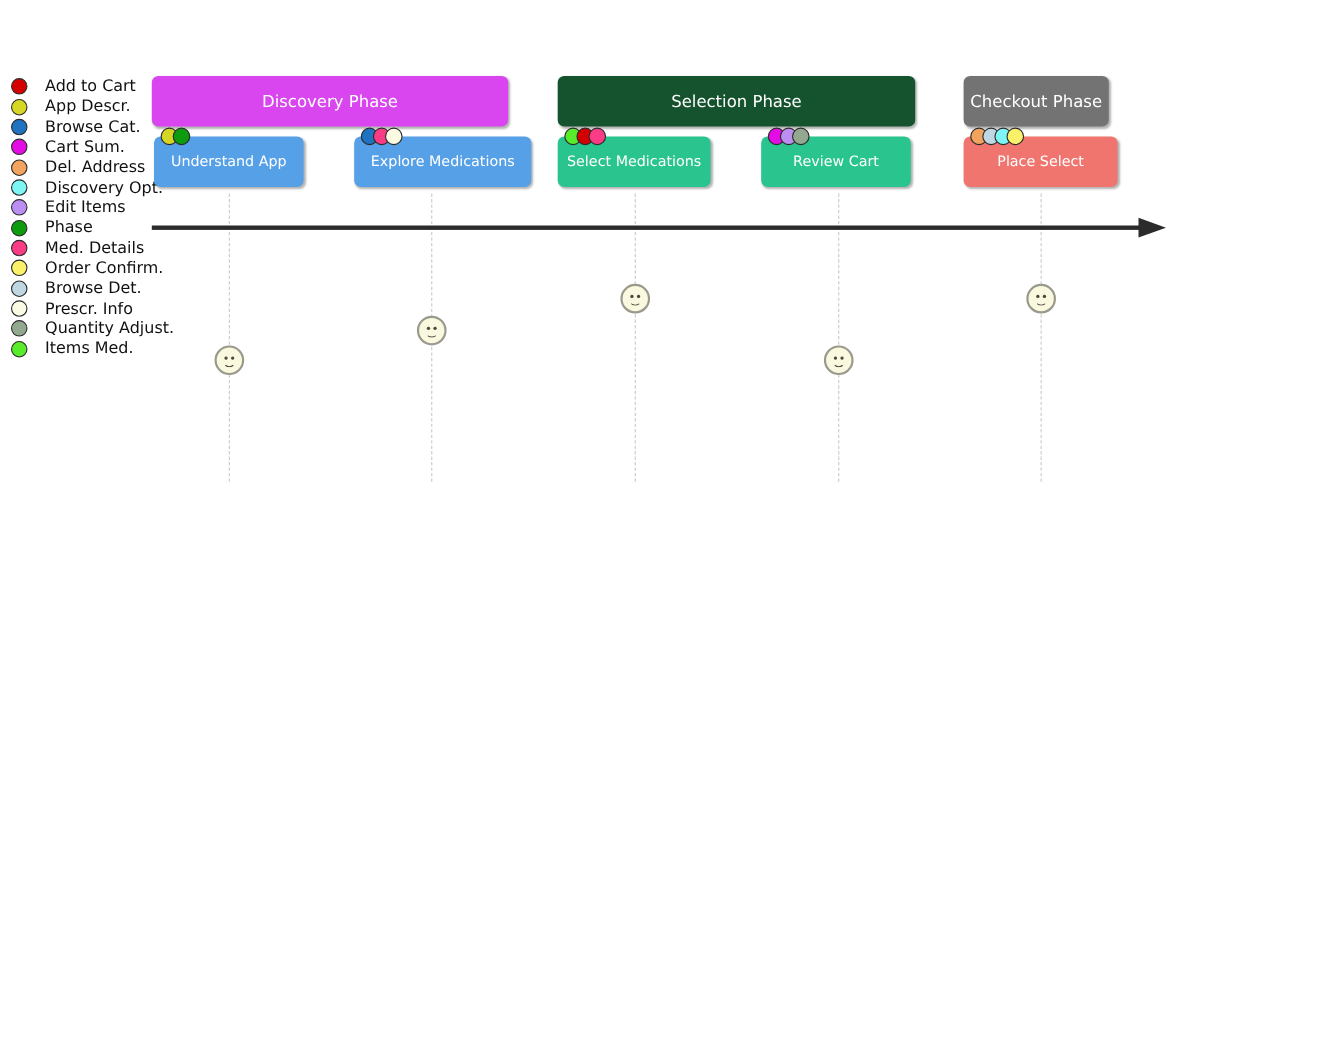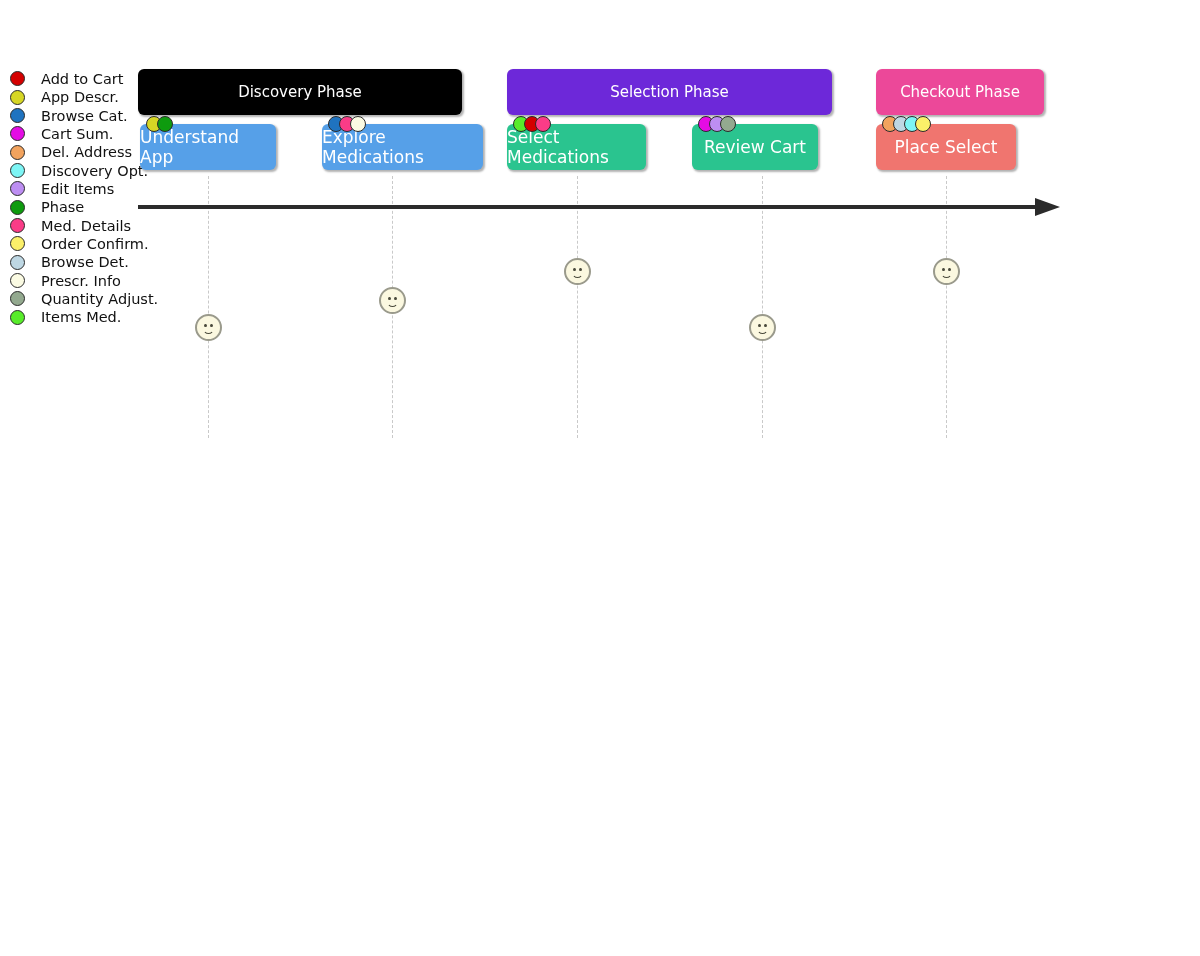--- a/index.html
+++ b/index.html
@@ -66,21 +66,21 @@
 
   
   .activity-box {
     position: absolute;
     border-radius: 6px;
     box-sizing: border-box;
     display: flex;
     align-items: center;
     justify-content: center;
     color: #ffffff;
-    font-size: 17px;
+    font-size: 13px;
     box-shadow: 1.5px 1.5px 2px rgba(0,0,0,0.30);
   }
 
   
   .dot-cluster {
     position: absolute;
     height: 16px;
   }
   .cluster-dot {
     position: absolute;
@@ -213,27 +213,27 @@
         <div class="legend-swatch" style="background: rgb(147, 169, 143);"></div>
         <div class="legend-label">Quantity Adjust.</div>
       </div>
       <div class="legend-row">
         <div class="legend-swatch" style="background: rgb(88, 236, 42);"></div>
         <div class="legend-label">Items Med.</div>
       </div>
     </div>
 
   <div id="phases-layer">
-      <div class="phase-box" style="left: 138px; top: 69px; width: 324px; height: 46px; background: #000000;">
+      <div class="phase-box" style="left: 138px; top: 69px; width: 324px; height: 46px; background: #d946ef;">
         <span>Discovery Phase</span>
       </div>
-      <div class="phase-box" style="left: 507px; top: 69px; width: 325px; height: 46px; background: #6d28d9;">
+      <div class="phase-box" style="left: 507px; top: 69px; width: 325px; height: 46px; background: #14532d;">
         <span>Selection Phase</span>
       </div>
-      <div class="phase-box" style="left: 876px; top: 69px; width: 168px; height: 46px; background: #ec4899;">
+      <div class="phase-box" style="left: 876px; top: 69px; width: 132px; height: 46px; background: #737373;">
         <span>Checkout Phase</span>
       </div>
     </div>
 
   <div id="activities-layer">
       <div class="activity-box" style="left: 140px; top: 124px; width: 136px; height: 46px; background: rgb(86, 160, 232);">
         <span>Understand App</span>
       </div>
       <div class="dot-cluster" style="left: 146px; top: 116px; width: 27px;">
         <div class="cluster-dot" style="left: 0px; background: rgb(214, 214, 37); z-index: 10;"></div>
@@ -248,21 +248,21 @@
         <div class="cluster-dot" style="left: 22px; background: rgb(251, 251, 227); z-index: 12;"></div>
       </div>
       <div class="activity-box" style="left: 507px; top: 124px; width: 139px; height: 46px; background: rgb(42, 196, 143);">
         <span>Select Medications</span>
       </div>
       <div class="dot-cluster" style="left: 513px; top: 116px; width: 38px;">
         <div class="cluster-dot" style="left: 0px; background: rgb(88, 236, 42); z-index: 10;"></div>
         <div class="cluster-dot" style="left: 11px; background: rgb(212, 0, 0); z-index: 11;"></div>
         <div class="cluster-dot" style="left: 22px; background: rgb(250, 60, 135); z-index: 12;"></div>
       </div>
-      <div class="activity-box" style="left: 692px; top: 124px; width: 126px; height: 46px; background: rgb(42, 196, 143);">
+      <div class="activity-box" style="left: 692px; top: 124px; width: 136px; height: 46px; background: rgb(42, 196, 143);">
         <span>Review Cart</span>
       </div>
       <div class="dot-cluster" style="left: 698px; top: 116px; width: 38px;">
         <div class="cluster-dot" style="left: 0px; background: rgb(228, 12, 228); z-index: 10;"></div>
         <div class="cluster-dot" style="left: 11px; background: rgb(189, 142, 242); z-index: 11;"></div>
         <div class="cluster-dot" style="left: 22px; background: rgb(147, 169, 143); z-index: 12;"></div>
       </div>
       <div class="activity-box" style="left: 876px; top: 124px; width: 140px; height: 46px; background: rgb(240, 117, 111);">
         <span>Place Select</span>
       </div>

